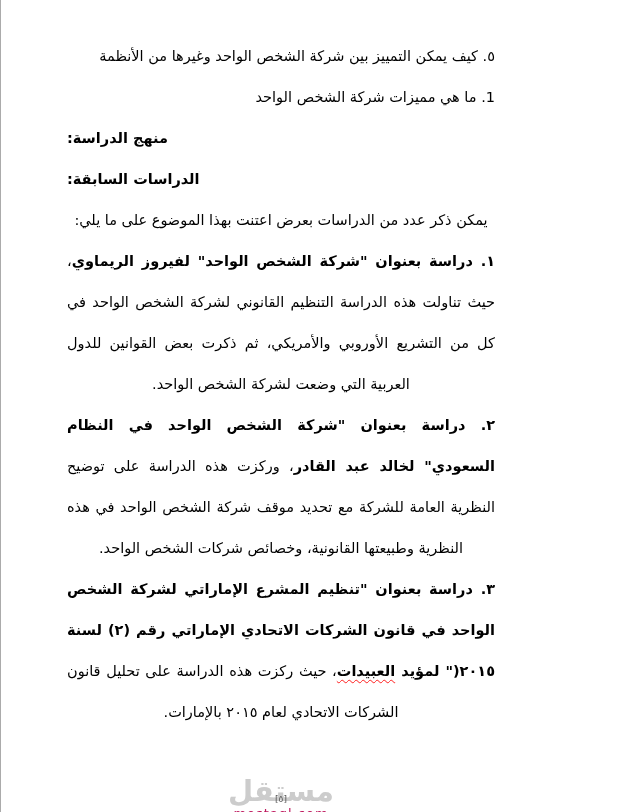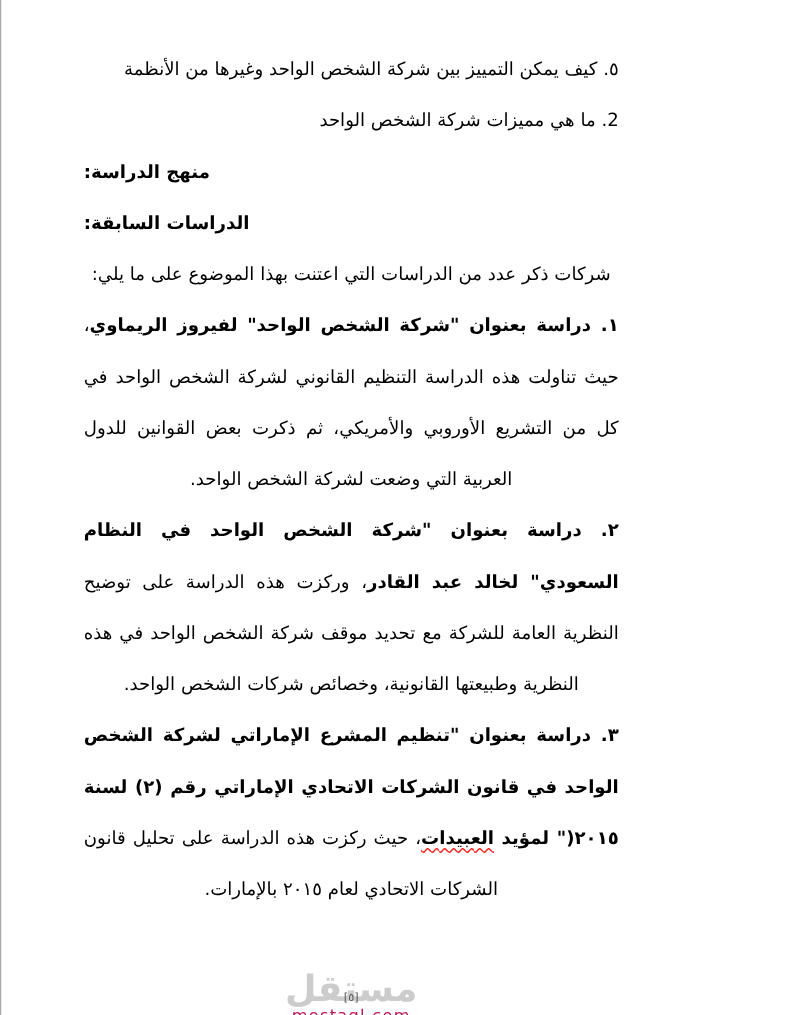--- a/index.html
+++ b/index.html
@@ -64,28 +64,28 @@
   }
 </style>
 </head>
 <body>
 
 <div class="page">
   <div class="content">
 
     <p class="qitem">٥. كيف يمكن التمييز بين شركة الشخص الواحد وغيرها من الأنظمة</p>
 
-    <p class="qitem">2. ما هي مميزات شركة الشخص الواحد</p>
+    <p class="qitem">1. ما هي مميزات شركة الشخص الواحد</p>
 
     <p class="heading">منهج الدراسة:</p>
 
 
     <p class="heading">الدراسات السابقة:</p>
 
-    <p class="para">شركات ذكر عدد من الدراسات التي اعتنت بهذا الموضوع على ما يلي:</p>
+    <p class="para">يمكن ذكر عدد من الدراسات بعرض اعتنت بهذا الموضوع على ما يلي:</p>
 
     <p class="para"><span class="b">١.</span><span class="b"> دراسة بعنوان "شركة الشخص الواحد" لفيروز الريماوي</span><span class="misspell"></span><span>، حيث تناولت هذه الدراسة التنظيم القانوني لشركة الشخص الواحد في كل من التشريع الأوروبي والأمريكي، ثم ذكرت بعض القوانين للدول العربية التي وضعت لشركة الشخص الواحد.</span></p>
 
     <p class="para"><span class="b">٢.</span><span class="b"> دراسة بعنوان "شركة الشخص الواحد في النظام السعودي" لخالد عبد القادر</span><span class="misspell"></span><span>، وركزت هذه الدراسة على توضيح النظرية العامة للشركة مع تحديد موقف شركة الشخص الواحد في هذه النظرية وطبيعتها القانونية، وخصائص شركات الشخص الواحد.</span></p>
 
     <p class="para"><span class="b">٣.</span><span class="b"> دراسة بعنوان "تنظيم المشرع الإماراتي لشركة الشخص الواحد في قانون الشركات الاتحادي الإماراتي رقم (٢) لسنة ٢٠١٥(" لمؤيد </span><span class="misspell">العبيدات</span><span>، حيث ركزت هذه الدراسة على تحليل قانون الشركات الاتحادي لعام ٢٠١٥ بالإمارات.</span></p>
 
   </div>
 
   <div class="watermark">

